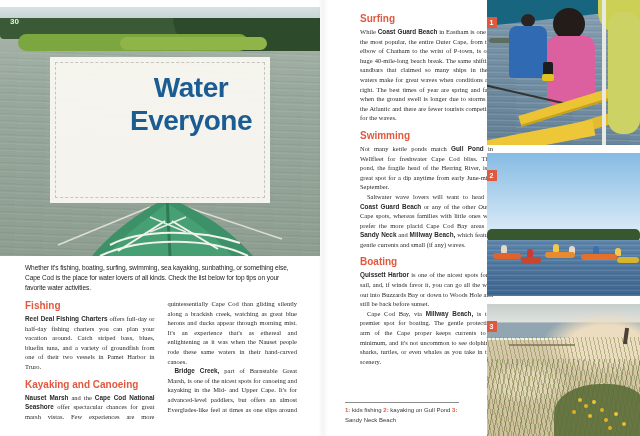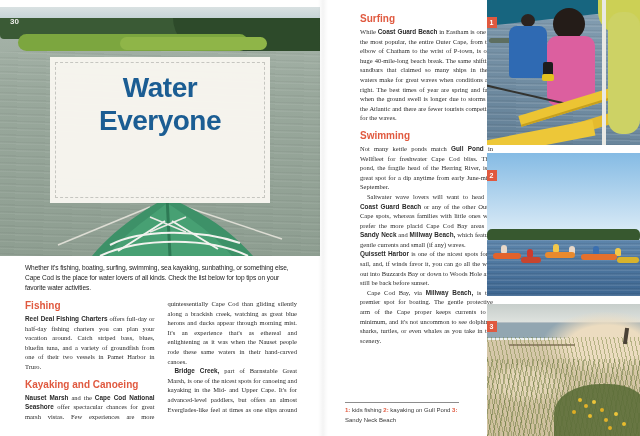--- a/index.html
+++ b/index.html
@@ -24,21 +24,21 @@
   .lp-watertex{position:absolute;left:0;top:44px;width:100%;height:205px;
       background:repeating-linear-gradient(2deg,rgba(255,255,255,0.06) 0 1px,rgba(0,0,0,0.035) 2px 3px,rgba(0,0,0,0) 3px 7px);}
   .lp-kayak{position:absolute;left:0;top:0;width:320px;height:249px;}
   .page-num{position:absolute;left:10px;top:10px;font-size:8px;font-weight:bold;
             color:#f5f5f2;opacity:.95;z-index:6;}
   .title-box{position:absolute;left:50px;top:50px;width:220px;height:146px;z-index:5;
              background:rgba(248,246,240,0.97);}
   .title-box-border{position:absolute;left:5px;top:5px;right:5px;bottom:5px;
              border:1px dashed #c6c6c0;}
   .cover-title{position:absolute;left:0;top:14px;width:100%;text-align:center;
-             font-weight:bold;font-size:28px;line-height:33px;letter-spacing:-0.5px;}
+             font-weight:bold;font-size:28px;line-height:33px;letter-spacing:-0.5px;padding-left:31px;}
   .cover-title div{white-space:nowrap;}
 
   .intro{position:absolute;left:25px;top:263px;width:274px;margin:0;
          font-size:6.6px;line-height:10px;letter-spacing:-0.1px;color:#1d1d1d;}
   .columns{position:absolute;left:25px;top:299px;width:272px;height:126px;
            column-count:2;column-gap:13px;column-fill:auto;overflow:hidden;}
   h3.sec{font-family:"Liberation Sans",sans-serif;font-size:10px;line-height:13px;
          font-weight:bold;margin:0 0 2px 0;}
   h3.sec.gap{margin-top:6px;}
   p.body{font-family:"Liberation Serif",serif;font-size:6.5px;line-height:9.6px;
@@ -161,20 +161,21 @@
   <div class="seam"></div>
 
   <div class="right-col">
     <h3 class="sec" style="color:#e0593f;">Surfing</h3>
     <p class="body"><span>While </span><span class="b">Coast Guard Beach</span><span> in Eastham is one of the most popular, the entire Outer Cape, from the elbow of Chatham to the wrist of P-town, is one huge 40-mile-long beach break. The same shifting sandbars that claimed so many ships in these waters make for great waves when conditions are right. The best times of year are spring and fall, when the ground swell is longer due to storms in the Atlantic and there are fewer tourists competing for the waves.</span></p>
 
     <h3 class="sec gap" style="color:#e0593f;">Swimming</h3>
     <p class="body"><span>Not many kettle ponds match </span><span class="b">Gull Pond</span><span> in Wellfleet for freshwater Cape Cod bliss. This pond, the fragile head of the Herring River, is a great spot for a dip anytime from early June-mid-September.</span></p>
     <p class="body indent"><span>Saltwater wave lovers will want to head to </span><span class="b">Coast Guard Beach</span><span> or any of the other Outer Cape spots, whereas families with little ones will prefer the more placid Cape Cod Bay areas of </span><span class="b">Sandy Neck</span><span> and </span><span class="b">Millway Beach,</span><span> which feature gentle currents and small (if any) waves.</span></p>
 
+    <h3 class="sec gap" style="color:#e0593f;">Boating</h3>
     <p class="body"><span class="b">Quissett Harbor</span><span> is one of the nicest spots for a sail, and, if winds favor it, you can go all the way out into Buzzards Bay or down to Woods Hole and still be back before sunset.</span></p>
     <p class="body indent"><span>Cape Cod Bay, via </span><span class="b">Millway Beach,</span><span> is the premier spot for boating. The gentle protective arm of the Cape proper keeps currents to a minimum, and it's not uncommon to see dolphins, sharks, turtles, or even whales as you take in the scenery.</span></p>
   </div>
 
   <div class="caption"><span class="accent" style="color: rgb(224, 89, 63);">1:</span><span> kids fishing </span><span class="accent" style="color: rgb(224, 89, 63);">2:</span><span> kayaking on Gull Pond </span><span class="accent" style="color: rgb(224, 89, 63);">3:</span><span> Sandy Neck Beach</span></div>
 
   <figure class="photo p1">
     <div class="p1-tex"></div>
     <div class="p1-land"></div>
     <div class="p1-canopy"></div>

